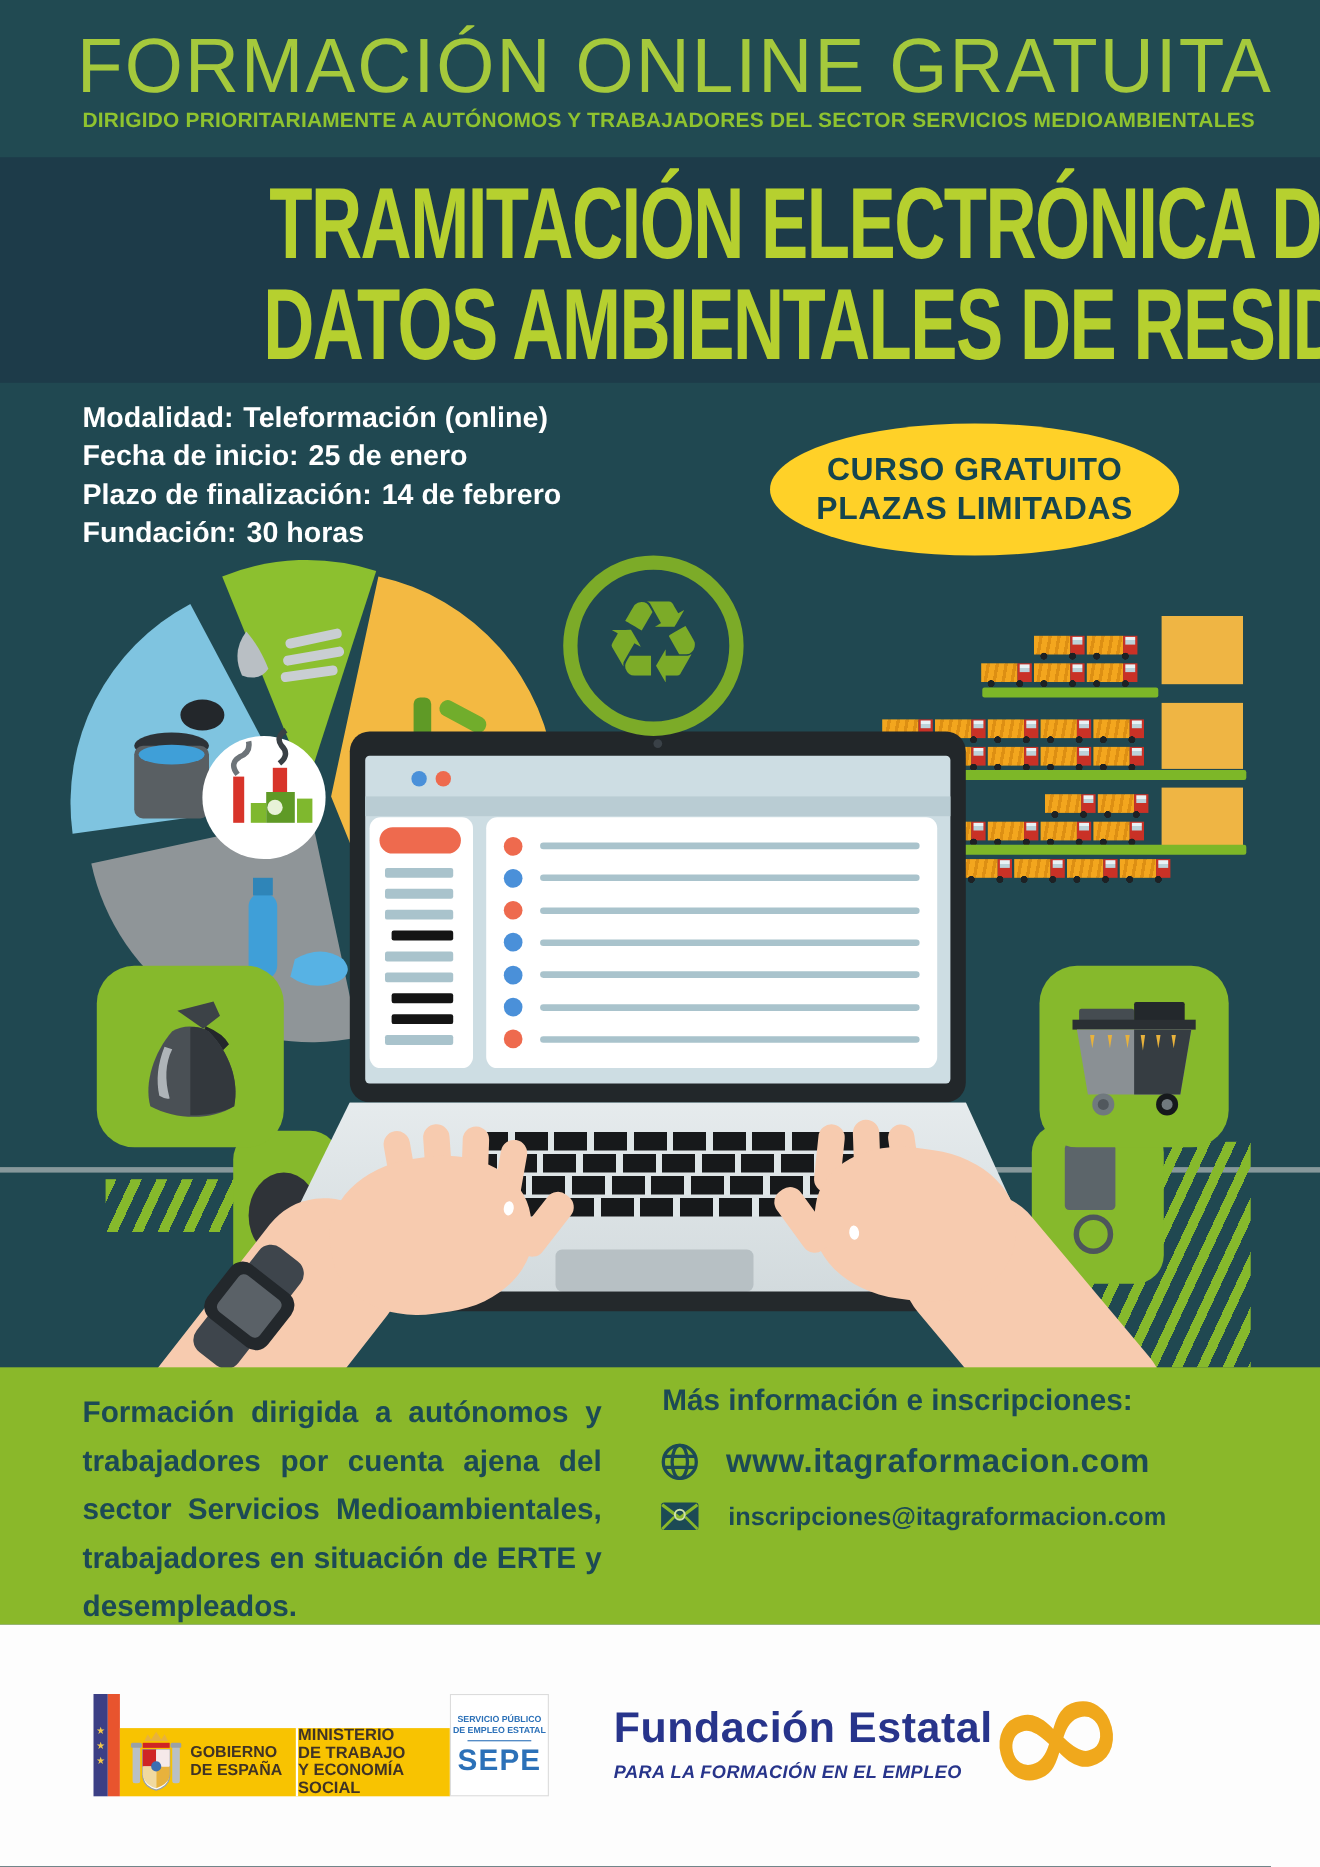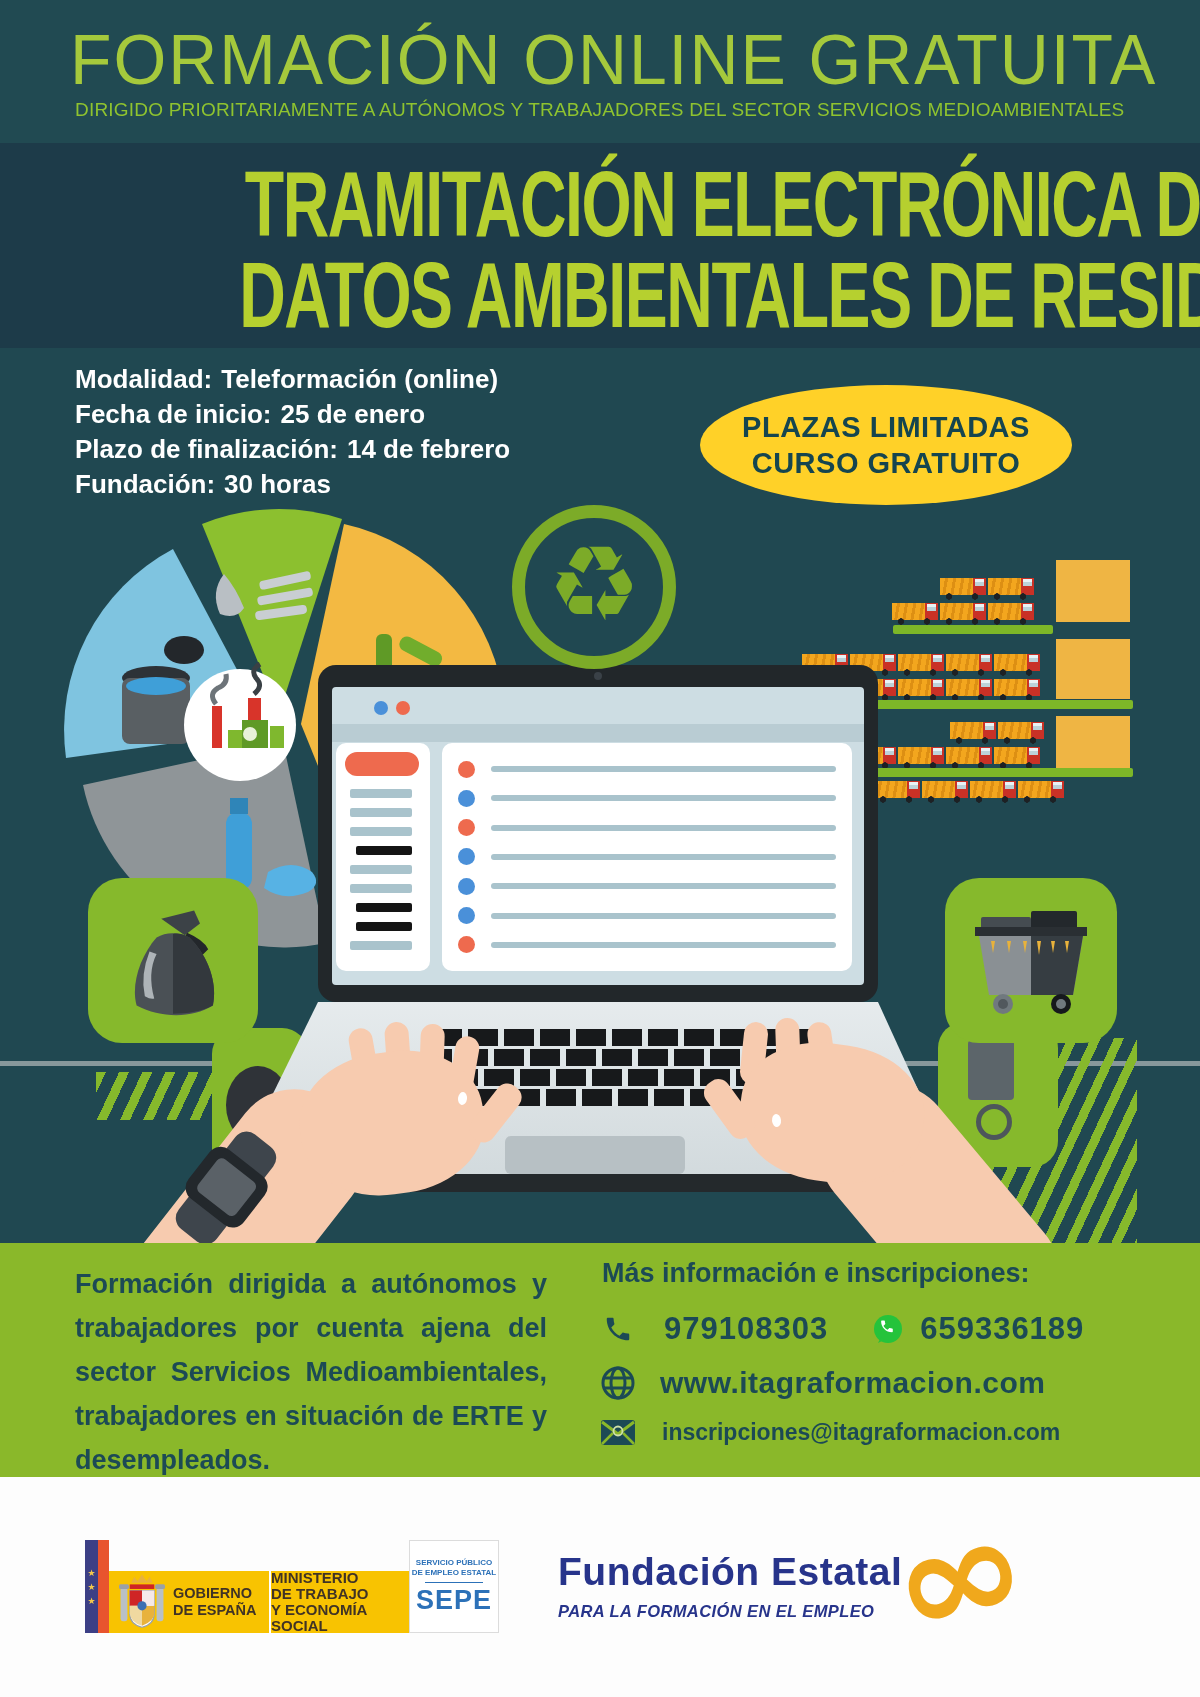--- a/index.html
+++ b/index.html
@@ -9,21 +9,21 @@
 
   
   .top-band{left:0;top:0;width:1200px;height:143px;background:#214a52;}
   .title-band{left:0;top:143px;width:1200px;height:205px;background:#1d3b49;}
   .green-band{left:0;top:1243px;width:1200px;height:234px;background:#8ab82a;z-index:20;}
   .footer{left:0;top:1477px;width:1200px;height:220px;background:#fdfdfd;z-index:20;}
 
   
   .header-title{left:70px;top:20px;width:1100px;font-size:70px;font-weight:400;letter-spacing:2px;
                 color:#a5c93c;transform:scaleX(.97);transform-origin:left;white-space:nowrap;}
-  .header-subtitle{left:75px;top:99px;font-size:19px;font-weight:400;color:#8fc32f;letter-spacing:.2px;white-space:nowrap;}
+  .header-subtitle{left:75px;top:99px;font-size:19px;font-weight:700;color:#8fc32f;letter-spacing:.2px;white-space:nowrap;}
   .course-line{left:0;top:0;width:1200px;text-align:center;white-space:nowrap;}
   .course-line span{display:inline-block;font-size:92px;font-weight:800;letter-spacing:-2px;
                     color:#b6d02f;transform:scaleX(.70);transform-origin:center;}
   .line1{top:152px;} .line2{top:243px;}
 
   
   .details{left:75px;top:362px;font-size:26px;line-height:35px;white-space:nowrap;}
   .details .lbl{color:#ffffff;font-weight:700;}
   .details .val{color:#ffffff;font-weight:700;margin-left:9px;}
 
@@ -167,22 +167,22 @@
   <div class="abs course-line line2"><span>DATOS AMBIENTALES DE RESIDUOS</span></div>
 
   <div class="abs details">
     <div><span class="lbl">Modalidad:</span><span class="val">Teleformación (online)</span></div>
     <div><span class="lbl">Fecha de inicio:</span><span class="val">25 de enero</span></div>
     <div><span class="lbl">Plazo de finalización:</span><span class="val">14 de febrero</span></div>
     <div><span class="lbl">Fundación:</span><span class="val">30 horas</span></div>
   </div>
 
   <div class="abs badge">
+    <div>CURSO GRATUITO</div>
     <div>PLAZAS LIMITADAS</div>
-    <div>CURSO GRATUITO</div>
   </div>
 
   <div class="abs desk-line"></div>
   <div class="abs stripes stripes-left"></div>
   <div class="abs stripes stripes-right"></div>
 
   <svg class="abs pie" width="465" height="470" viewBox="0 0 465 470">
     <g transform="translate(-6,-14)">
         <path d="M225 230 L148 40 A205 205 0 0 1 288 35 Z" fill="#8cc02f"></path>
       <g fill="#c9ced2">
@@ -416,36 +416,20 @@
       <div class="face"></div>
       <div class="glass"></div>
   </div>
 
   <div class="abs green-band"></div>
   <div class="abs audience" style="z-index:21;">Formación dirigida a autónomos y trabajadores por cuenta ajena del sector Servicios Medioambientales, trabajadores en situación de ERTE y desempleados.</div>
   <div class="abs contact" style="z-index:21;">
     <div class="contact-heading">Más información e inscripciones:</div>
     <div class="crow">
       <span class="icon-cell">
-        <svg width="30" height="30" viewBox="0 0 24 24">
-            <path d="M6.62 10.79c1.44 2.83 3.76 5.15 6.59 6.59l2.2-2.21c.27-.27.67-.36 1.02-.24 1.12.37 2.33.57 3.57.57.55 0 1 .45 1 1V20c0 .55-.45 1-1 1-9.39 0-17-7.61-17-17 0-.55.45-1 1-1h3.5c.55 0 1 .45 1 1 0 1.25.2 2.45.57 3.57.11.35.03.74-.25 1.02l-2.2 2.2z" fill="#1c4a55"></path>
-          </svg>
-      </span>
-      <span class="num">979108303</span>
-      <span class="icon-cell" style="margin-left:40px;">
-        <svg width="32" height="32" viewBox="0 0 32 32">
-            <circle cx="16" cy="16" r="14" fill="#25c33b"></circle>
-            <path d="M6 30 l3.2-6.2 3.4 3z" fill="#25c33b"></path>
-            <path d="M11.3 12.4c.8 1.9 2.4 3.5 4.3 4.3l1.5-1.5c.2-.2.5-.2.7-.1.7.2 1.5.4 2.3.4.4 0 .7.3.7.7v2.4c0 .4-.3.7-.7.7-6.1 0-11-4.9-11-11 0-.4.3-.7.7-.7h2.4c.4 0 .7.3.7.7 0 .8.1 1.6.4 2.3.1.2 0 .5-.2.7l-1.5 1.4z" fill="#ffffff"></path>
-          </svg>
-      </span>
-      <span class="num2">659336189</span>
-    </div>
-    <div class="crow">
-      <span class="icon-cell">
         <svg width="36" height="36" viewBox="0 0 36 36">
             <circle cx="18" cy="18" r="15" fill="none" stroke="#1c4a55" stroke-width="3"></circle>
             <ellipse cx="18" cy="18" rx="7" ry="15" fill="none" stroke="#1c4a55" stroke-width="3"></ellipse>
             <path d="M4 13 h28 M4 23 h28" stroke="#1c4a55" stroke-width="3" fill="none"></path>
           </svg>
       </span>
       <span class="web">www.itagraformacion.com</span>
     </div>
     <div class="crow">
       <span class="icon-cell">

